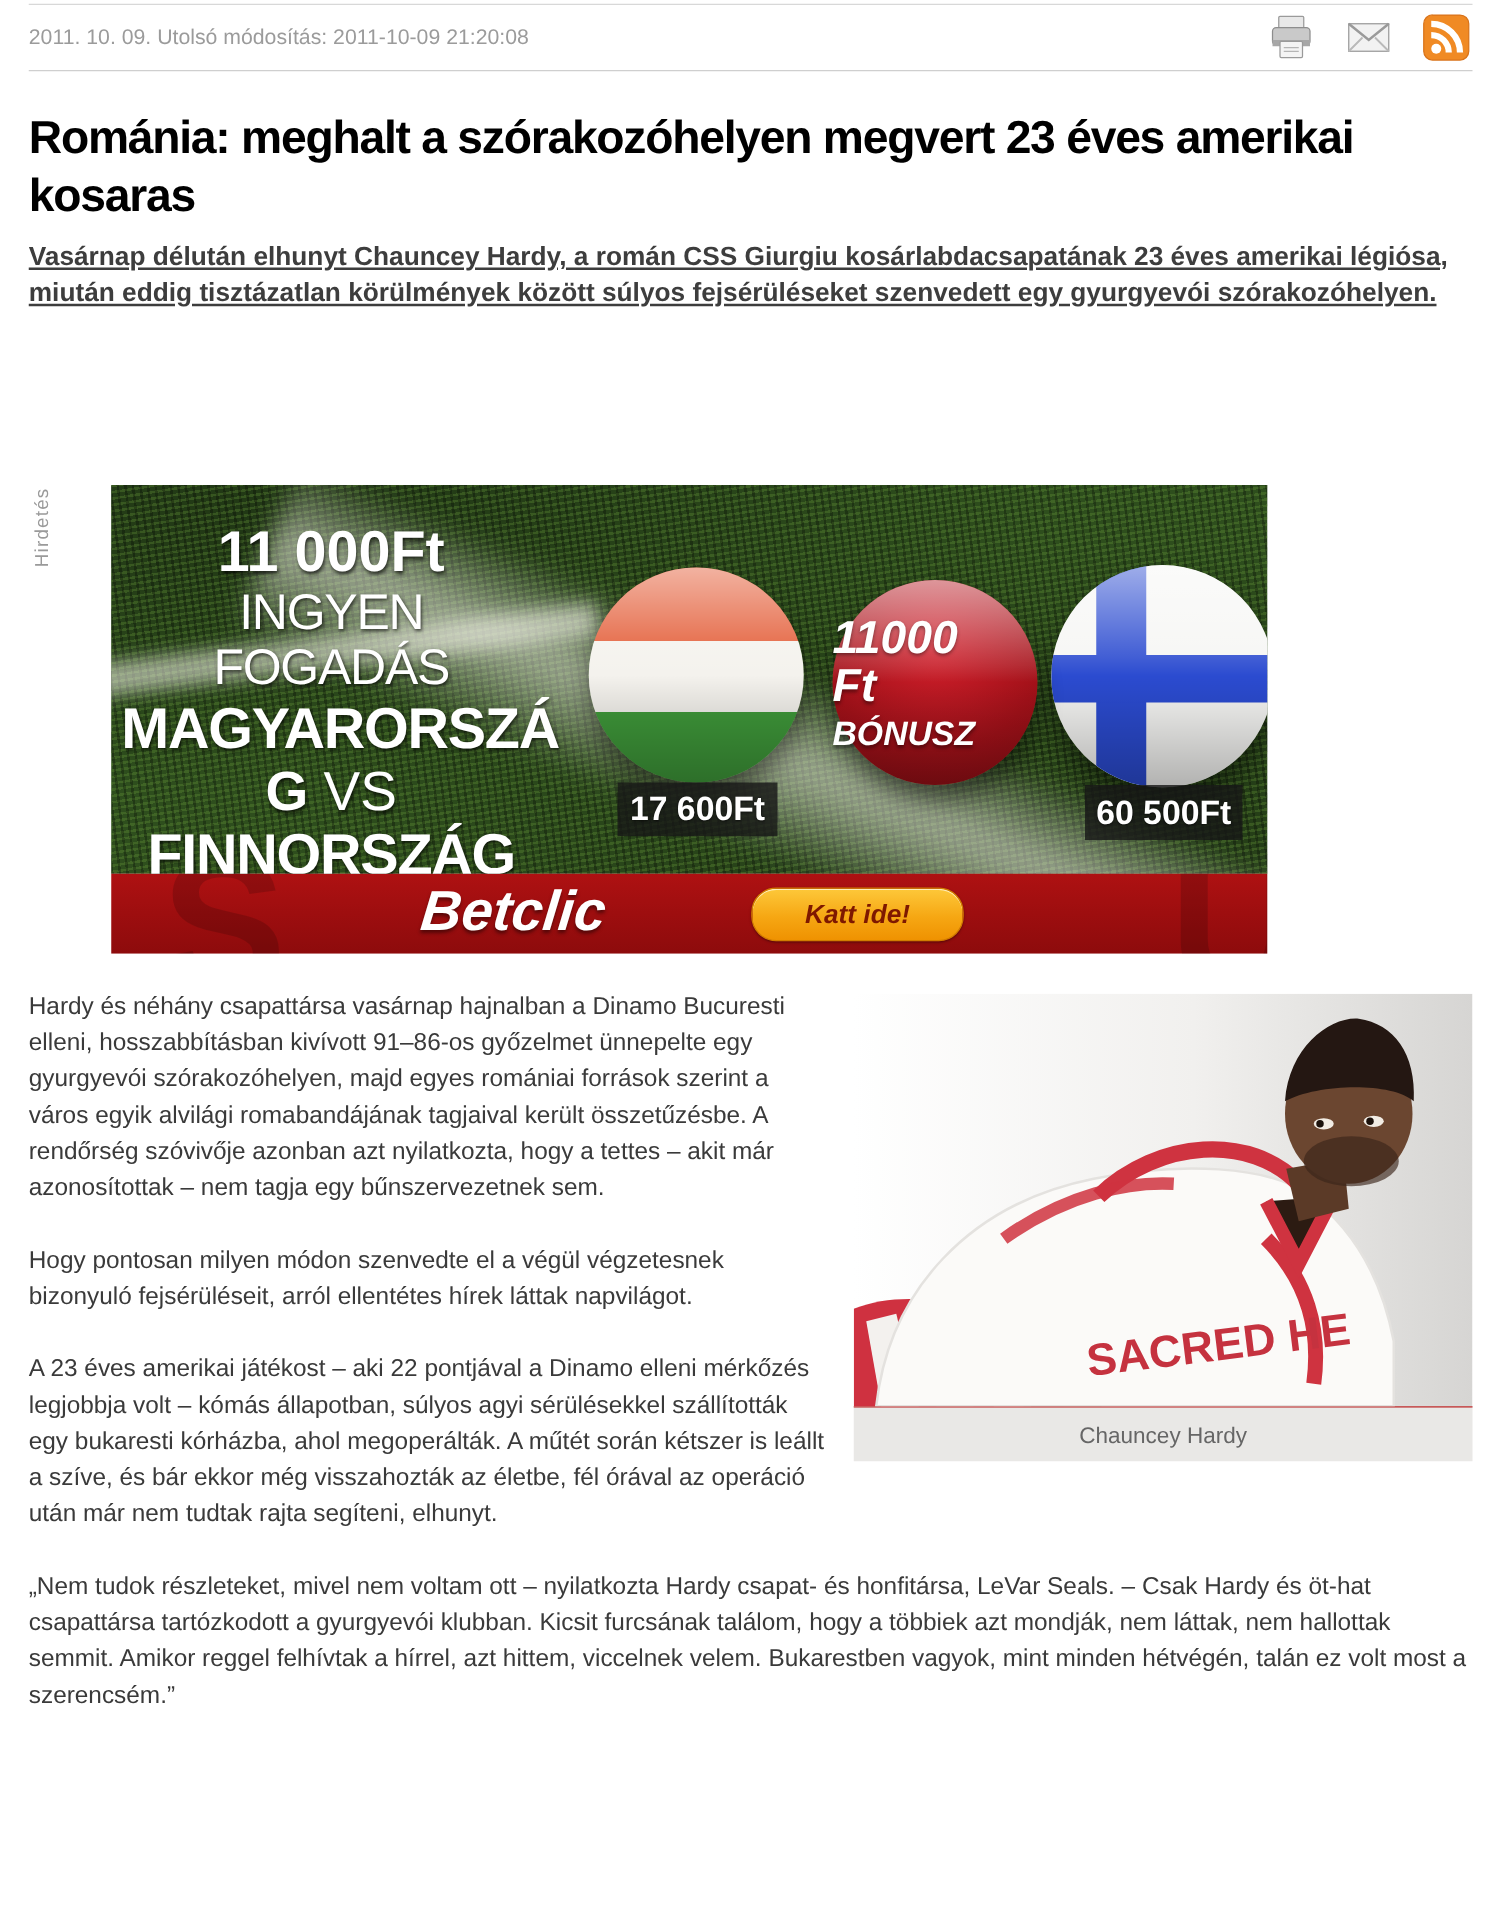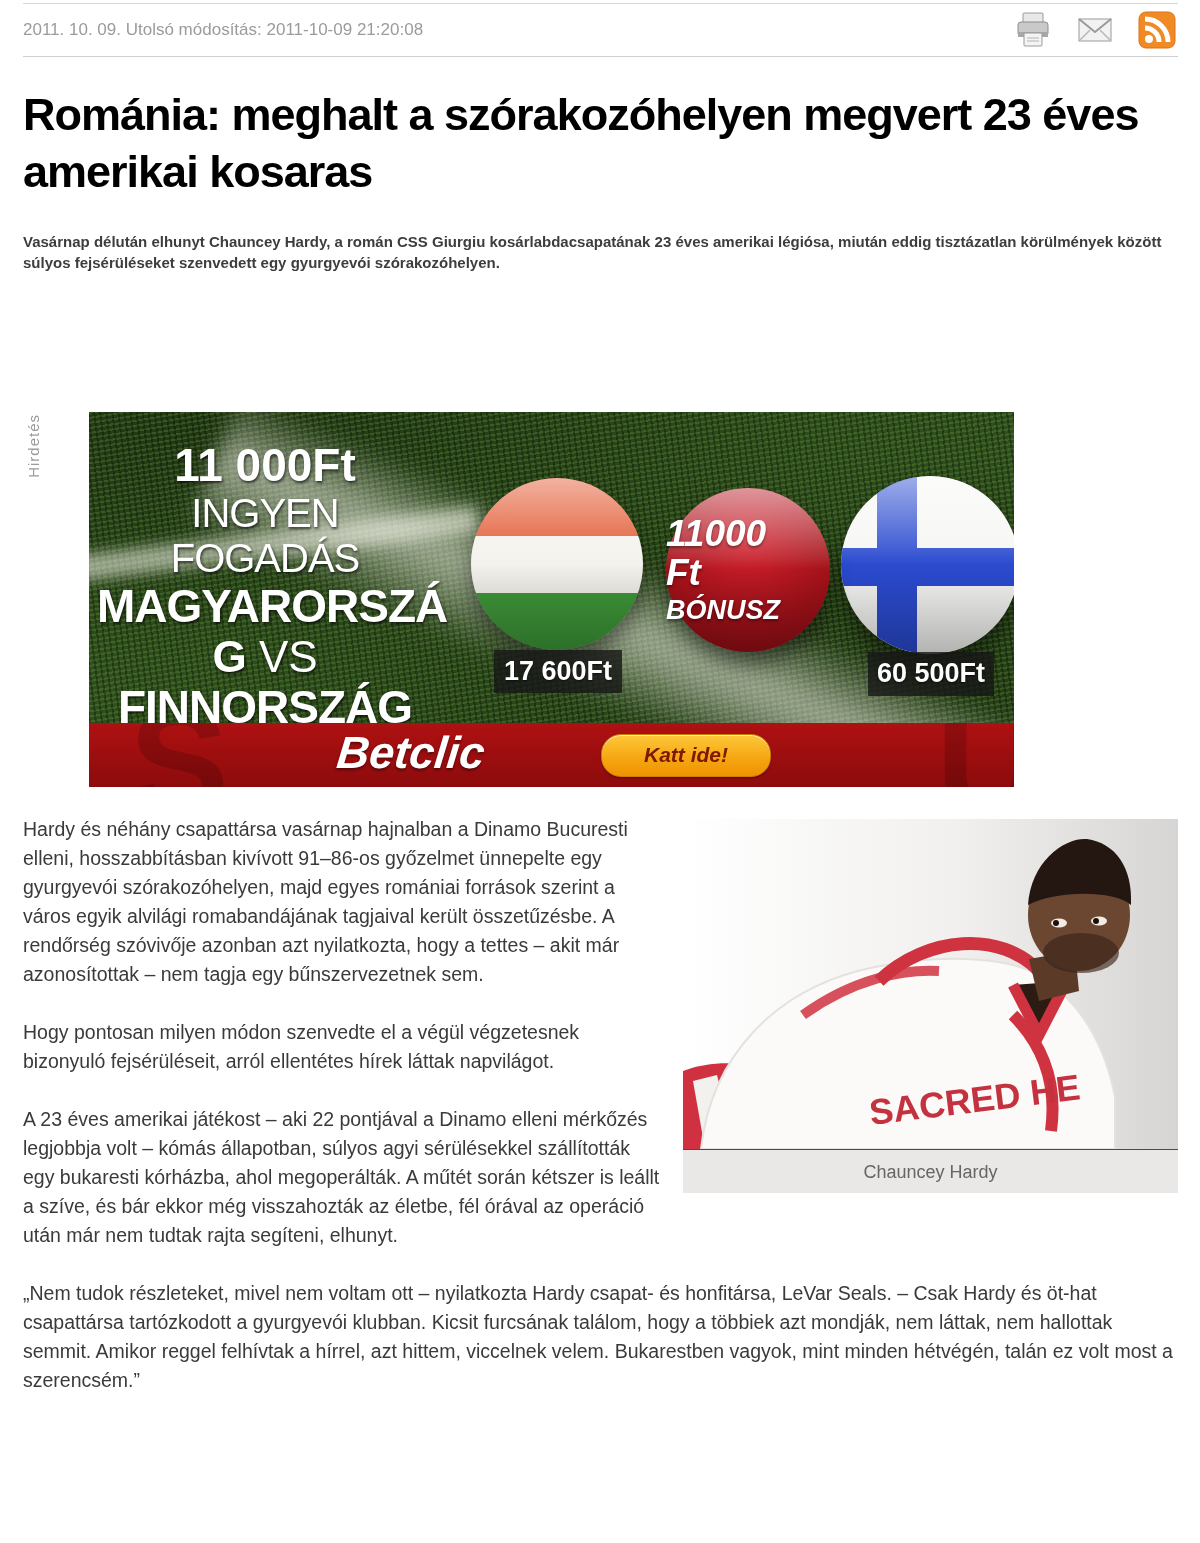--- a/index.html
+++ b/index.html
@@ -18,27 +18,27 @@
     border-bottom:1px solid #cfcfcf;
     height:54px;
     display:flex; align-items:center; justify-content:space-between;
   }
   .dateline { font-size:17px; color:#9b9b9b; }
   .topbar-icons { display:flex; align-items:center; gap:24px; padding-right:2px; }
   .topbar-icons .ic { width:38px; height:38px; display:block; cursor:pointer; }
 
   
   h1.headline {
-    margin:30px 0 32px;
-    font-size:45px; line-height:1.26; letter-spacing:-1px;
+    margin:30px 0 12px;
+    font-size:37px; line-height:1.26; letter-spacing:-1px;
     font-weight:bold; color:#000;
   }
   .lead {
     margin:0;
-    font-size:15px; font-weight:bold; line-height:1.38; color:#3d3d3d;
+    font-size:21px; font-weight:bold; line-height:1.38; color:#3d3d3d;text-decoration:underline;
   }
 
   
   .ad-row { position:relative; margin-top:138px; padding-left:25px; }
   .ad-vlabel {
     position:absolute; left:2px; top:2px;
     writing-mode:vertical-rl; transform:rotate(180deg);
     font-size:15px; color:#9a9a9a; letter-spacing:1px;
   }
   .banner {

